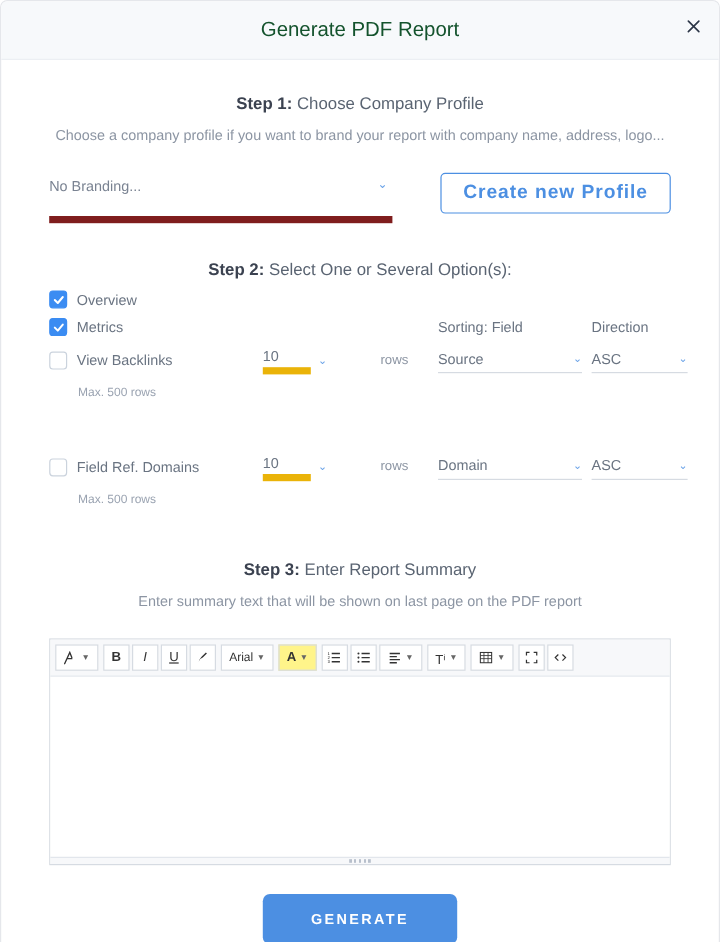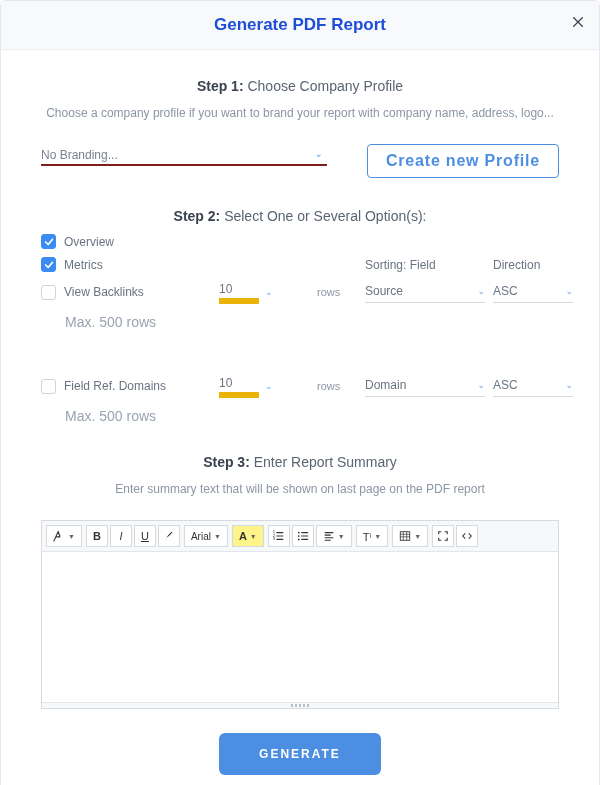--- a/index.html
+++ b/index.html
@@ -19,22 +19,22 @@
   }
   .modal-header {
     position: relative;
     background: #f7f9fb;
     border-bottom: 1px solid #eceff3;
     padding: 14px 0;
     text-align: center;
   }
   .modal-title {
     font-size: 17px;
-    color: #1d4ed8;
-    font-weight: 700;
+    color: #14532d;
+    font-weight: 400;
   }
   .close-btn {
     position: absolute;
     right: 14px; top: 12px;
     cursor: pointer;
     color: #2d3748;
     font-size: 18px;
   }
   .modal-body {
     padding: 28px 40px 30px 40px;
@@ -56,22 +56,22 @@
   }
   .profile-row {
     display: flex;
     align-items: flex-start;
     gap: 40px;
     margin-bottom: 30px;
   }
   .underline-select {
     flex: 1;
     position: relative;
-    border-bottom: 2px solid #7f1d1d;
-    padding: 4px 0 2px 0;
+    border-bottom: 6px solid #7f1d1d;
+    padding: 4px 0 18px 0;
     font-size: 12px;
     color: #7a8392;
     cursor: pointer;
   }
   .chev {
     position: absolute;
     right: 4px; top: 4px;
     font-size: 10px;
     color: #6ba3e8;
   }
@@ -114,33 +114,33 @@
     border-bottom: 6px solid #eab308;
     font-size: 12px;
     color: #6a7482;
     text-align: left;
     padding: 2px 0;
     background: transparent;
   }
   .num-wrap { display: flex; align-items: center; gap: 6px; }
   .mini-chev { font-size: 9px; color: #6ba3e8; cursor: pointer; }
   .rows-lbl { font-size: 11px; color: #8c95a3; }
-  .max-note { font-size: 14px; color: #9aa3b1; margin-left: 24px; margin-top: 2px;}
+  .max-note { font-size: 10px; color: #9aa3b1; margin-left: 24px; margin-top: 2px;}
   .sort-hdr { font-size: 12px; color: #6a7482; }
   .sort-sel {
     display: flex; align-items: center; justify-content: space-between;
     border-bottom: 1px solid #d6dbe2;
     padding: 2px 0 4px 0;
     font-size: 12px;
     color: #6a7482;
     cursor: pointer;
     min-width: 70px;
   }
   .spacer-row { height: 28px; }
-  .step3 { margin-top: 30px; }
+  .step3 { margin-top: 44px; }
   .editor-wrap {
     border: 1px solid #d6dbe2;
     background: #fff;
     margin-top: 10px;
   }
   .toolbar {
     background: #f7f8fa;
     border-bottom: 1px solid #e2e6ec;
     padding: 4px;
     display: flex;

